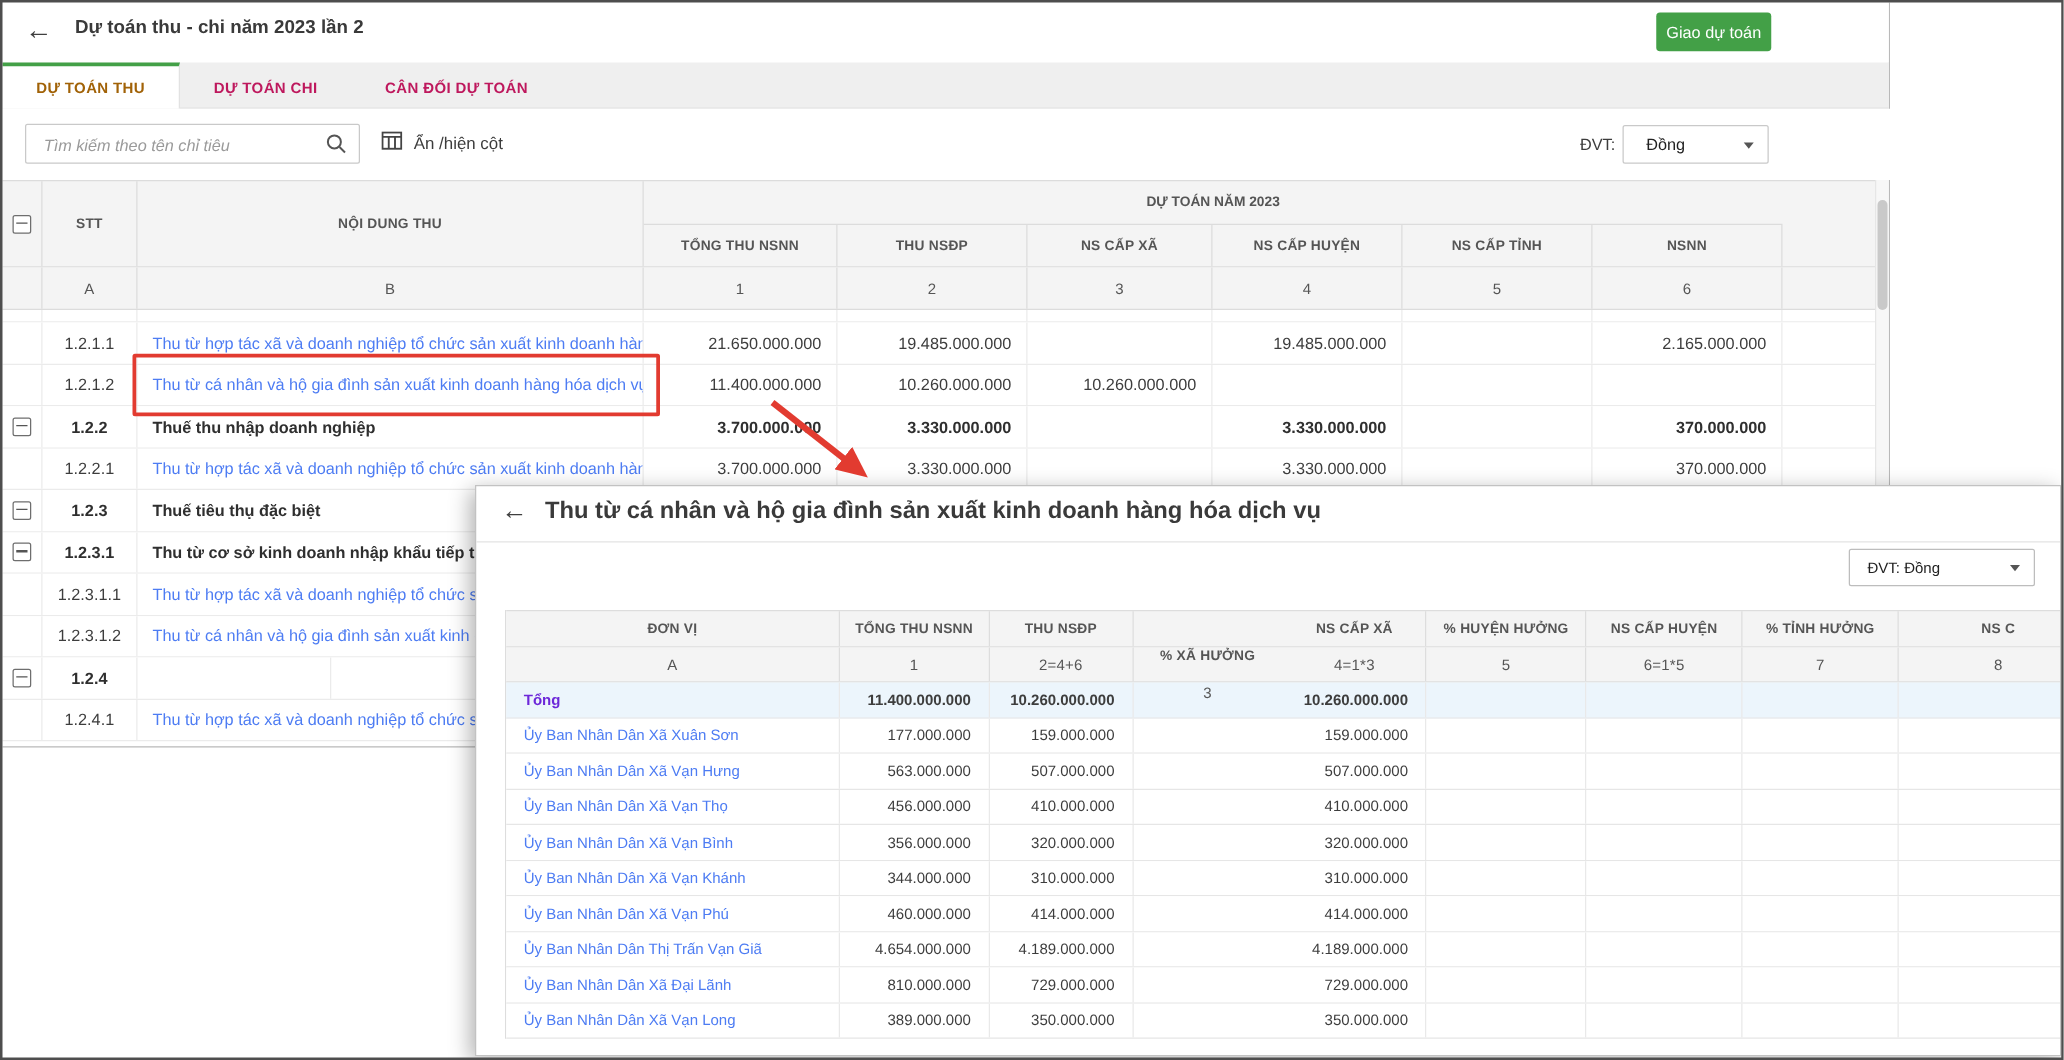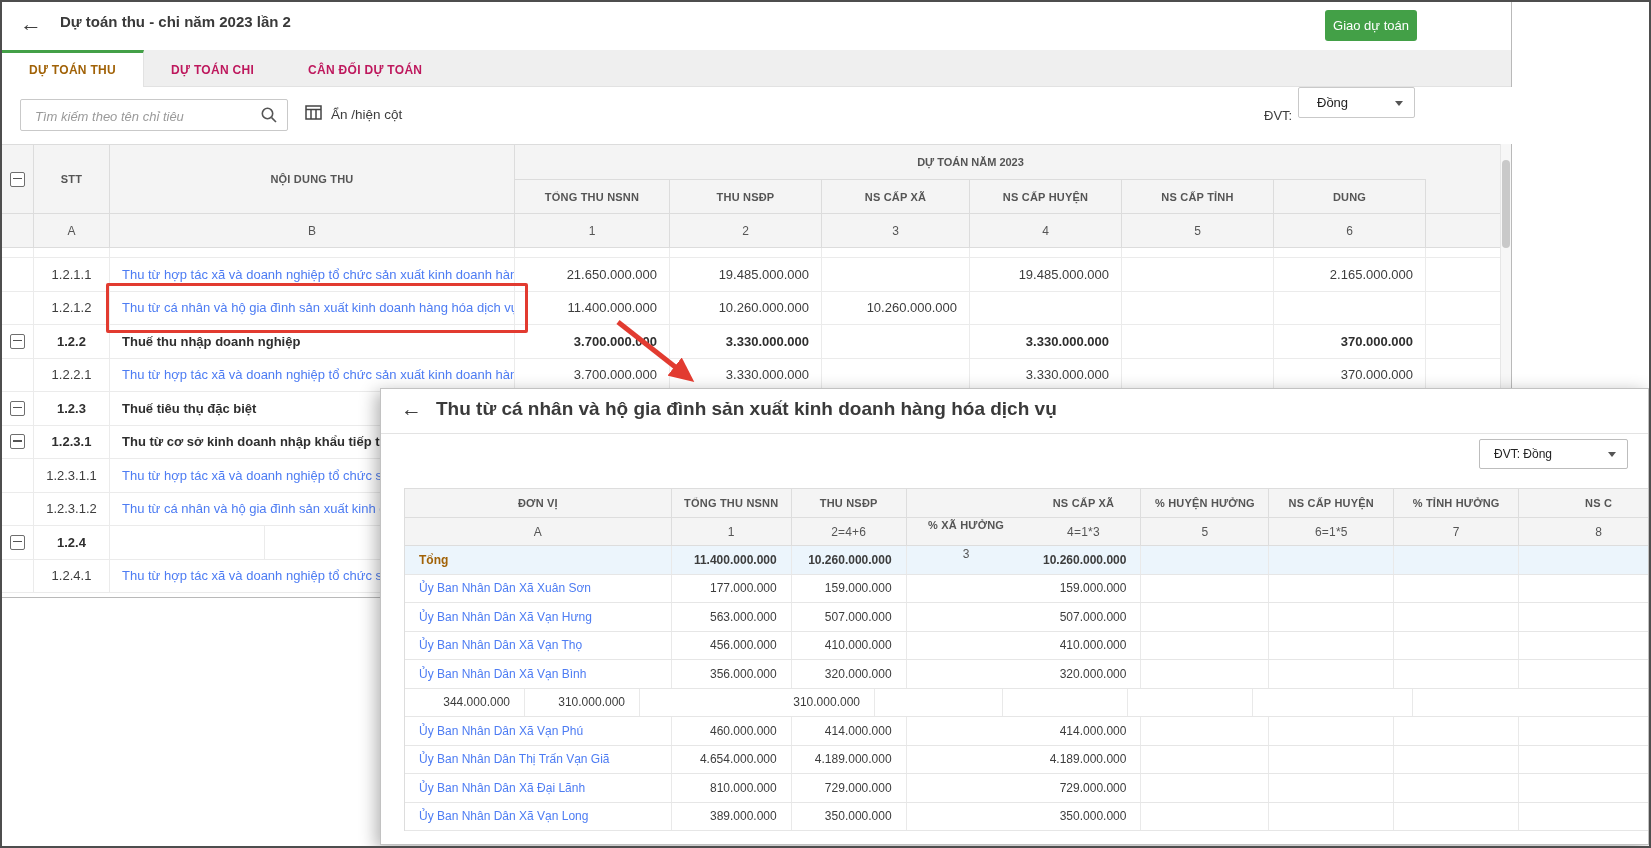--- a/index.html
+++ b/index.html
@@ -29,21 +29,21 @@
   .toolbar{position:absolute;top:85px;left:0;width:100%;height:57px;background:#fff;padding-left:13px;}
   .search-box{position:absolute;left:18px;top:12px;width:268px;height:32px;border:1px solid #c9c9c9;
     border-radius:2px;background:#fff;box-sizing:border-box;}
   .search-box input{border:none;outline:none;width:215px;height:28px;margin:1px 0 0 12px;font-style:italic;
     font-size:13px;color:#555;font-family:inherit;background:transparent;}
   .search-box input::placeholder{color:#9a9a9a;font-style:italic;}
   .search-icon{position:absolute;right:9px;top:6px;}
   .cols-toggle{position:absolute;left:303px;top:18px;display:flex;gap:9px;align-items:center;
     font-size:13.5px;color:#3c3c3c;cursor:pointer;}
   .dvt-label{position:absolute;left:1262px;top:21px;font-size:13px;color:#3c3c3c;}
-  .dvt-select{position:absolute;left:1296px;top:0;width:117px;height:31px;border:1px solid #c9c9c9;
+  .dvt-select{position:absolute;left:1296px;top:13px;width:117px;height:31px;border:1px solid #c9c9c9;
     border-radius:2px;box-sizing:border-box;font-size:13px;color:#222;cursor:pointer;background:#fff;}
   .dvt-select .txt{position:absolute;left:18px;top:7px;}
   .caret{width:0;height:0;border-left:4.5px solid transparent;border-right:4.5px solid transparent;
     border-top:5px solid #555;position:absolute;right:11px;top:13px;}
 
   
   .mtable{position:absolute;top:142px;left:0;width:1499px;font-size:13px;color:#3d3d3d;}
   .mhead{background:#f4f4f4;border-top:1px solid #dcdcdc;border-bottom:1px solid #dcdcdc;}
   .hflex{display:flex;}
   .hcell{box-sizing:border-box;border-right:1px solid #dcdcdc;display:flex;align-items:center;
@@ -90,21 +90,21 @@
   .ohead{display:flex;height:30px;background:#f4f4f4;border-top:1px solid #ddd;border-bottom:1px solid #ddd;box-sizing:border-box;}
   .ohead2{display:flex;height:28px;background:#f4f4f4;border-bottom:1px solid #ddd;box-sizing:border-box;}
   .ocell{box-sizing:border-box;border-right:1px solid #ddd;display:flex;align-items:center;justify-content:center;
     font-size:11px;font-weight:bold;color:#555;letter-spacing:.2px;text-align:center;}
   .ocell.idx{font-weight:normal;font-size:12px;}
   .orow{display:flex;height:28.5px;background:#fff;border-bottom:1px solid #e6e6e6;box-sizing:border-box;}
   .odata{box-sizing:border-box;border-right:1px solid #e9e9e9;display:flex;align-items:center;overflow:hidden;white-space:nowrap;color:#3d3d3d;}
   .oname{padding-left:14px;color:#4d7cf3;cursor:pointer;}
   .onum{justify-content:flex-end;padding-right:14px;}
   .orow.total{background:#ecf5fc;font-weight:bold;color:#2e2e2e;}
-  .orow.total .oname{color:#a16207;cursor:default;}
+  .orow.total .oname{color:#6d28d9;cursor:default;}
   .o0{width:267px;} .o1{width:120px;} .o2{width:115px;} .o3{width:120px;margin-top:36px;} .o4{width:115px;}
   .o5{width:128px;} .o6{width:125px;} .o7{width:125px;} .o8{width:160px;}
 
   
   .red-box{position:absolute;left:106px;top:283px;width:416px;height:44px;border:3px solid #e23b30;
     border-radius:2px;z-index:100;pointer-events:none;}
   .arrow-svg{position:absolute;left:560px;top:300px;width:200px;height:110px;z-index:100;pointer-events:none;}
 </style>
 </head>
 <body>
@@ -161,21 +161,21 @@
         <div class="hcell w-stt h68">STT</div>
         <div class="hcell w-b h68">NỘI DUNG THU</div>
         <div class="right-part">
           <div class="grouprow">DỰ TOÁN NĂM 2023</div>
           <div class="subrow">
             <div class="hcell v1">TỔNG THU NSNN</div>
             <div class="hcell v2">THU NSĐP</div>
             <div class="hcell v3">NS CẤP XÃ</div>
             <div class="hcell v4">NS CẤP HUYỆN</div>
             <div class="hcell v5">NS CẤP TỈNH</div>
-            <div class="hcell v6">DUNG</div>
+            <div class="hcell v6">NSNN</div>
           </div>
         </div>
         <div class="hcell w-fill h68"></div>
       </div>
     </div>
     <div class="idxrow">
       <div class="idxcell w-exp"></div>
       <div class="idxcell w-stt">A</div>
       <div class="idxcell w-b">B</div>
       <div class="idxcell v1">1</div>
@@ -427,20 +427,21 @@
       <div class="odata onum o1">356.000.000</div>
       <div class="odata onum o2">320.000.000</div>
       <div class="odata onum o3">90%</div>
       <div class="odata onum o4">320.000.000</div>
       <div class="odata onum o5"></div>
         <div class="odata onum o6"></div>
         <div class="odata onum o7"></div>
         <div class="odata onum o8"></div>
     </div>
     <div class="orow">
+      <div class="odata oname o0">Ủy Ban Nhân Dân Xã Vạn Khánh</div>
       <div class="odata onum o1">344.000.000</div>
       <div class="odata onum o2">310.000.000</div>
       <div class="odata onum o3">90%</div>
       <div class="odata onum o4">310.000.000</div>
       <div class="odata onum o5"></div>
         <div class="odata onum o6"></div>
         <div class="odata onum o7"></div>
         <div class="odata onum o8"></div>
     </div>
     <div class="orow">

